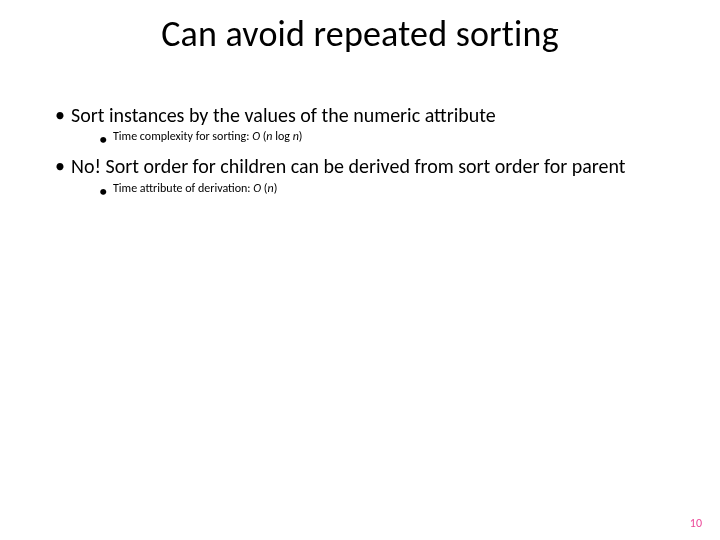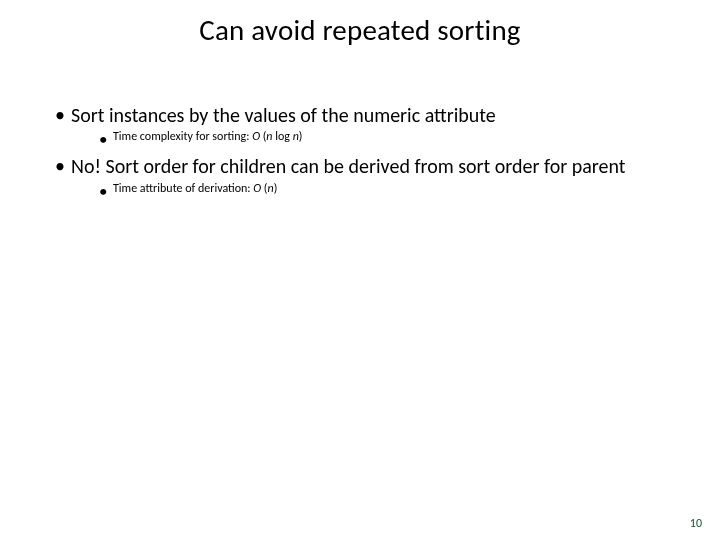--- a/index.html
+++ b/index.html
@@ -18,21 +18,21 @@
     height: 540px;
     position: relative;
     box-sizing: border-box;
   }
   .title {
     position: absolute;
     top: 12px;
     left: 0;
     width: 720px;
     text-align: center;
-    font-size: 29px;
+    font-size: 36px;
     font-weight: 400;
     letter-spacing: 0.2px;
   }
   .body {
     position: absolute;
     top: 86px;
     left: 38px;
     right: 38px;
   }
   ul.lvl1 {
@@ -72,21 +72,21 @@
     left: 0;
     top: 0;
     font-size: 17px;
   }
   .i { font-style: italic; }
   .pagenum {
     position: absolute;
     right: 18px;
     bottom: 10px;
     font-size: 12px;
-    color: #14532d;
+    color: #ec4899;
   }
 </style>
 </head>
 <body>
 
 <div class="slide">
 
   <div class="title">Can avoid repeated sorting</div>
 
   <div class="body">

